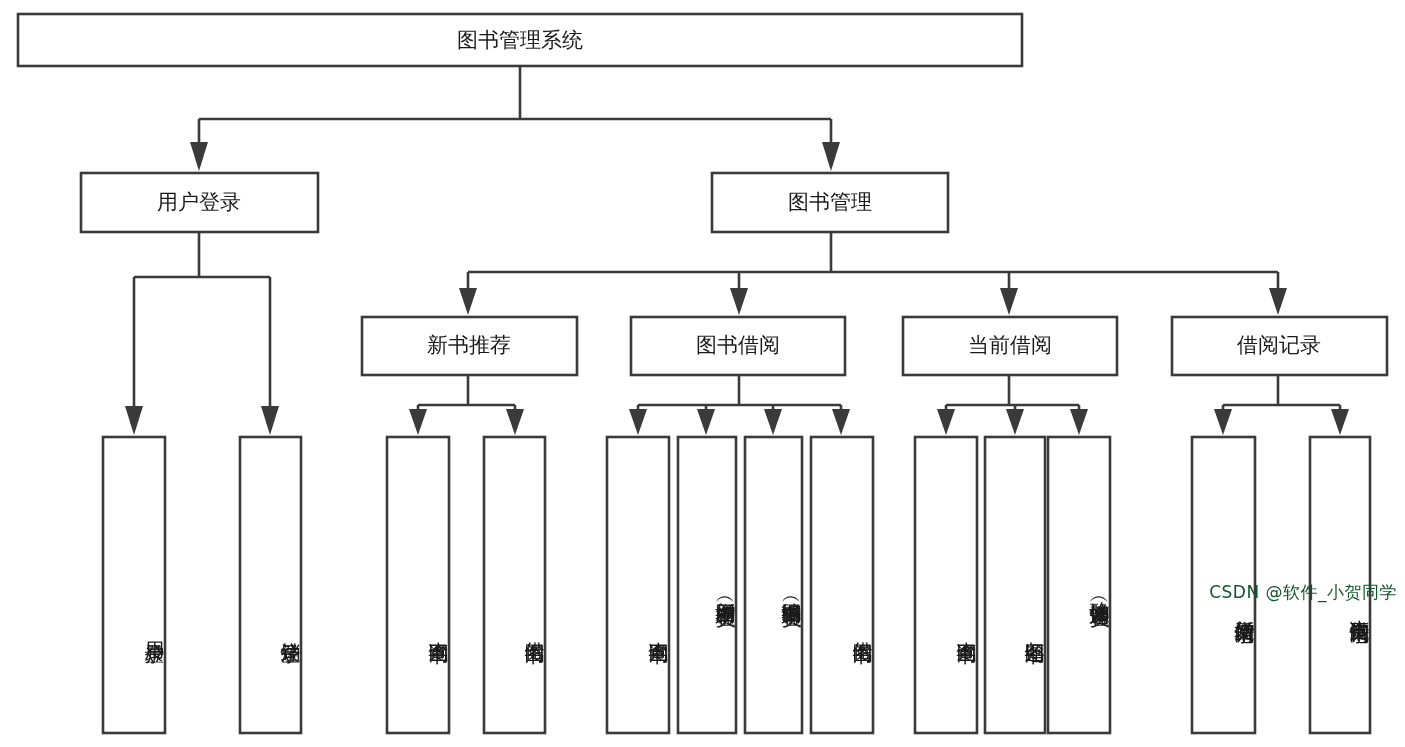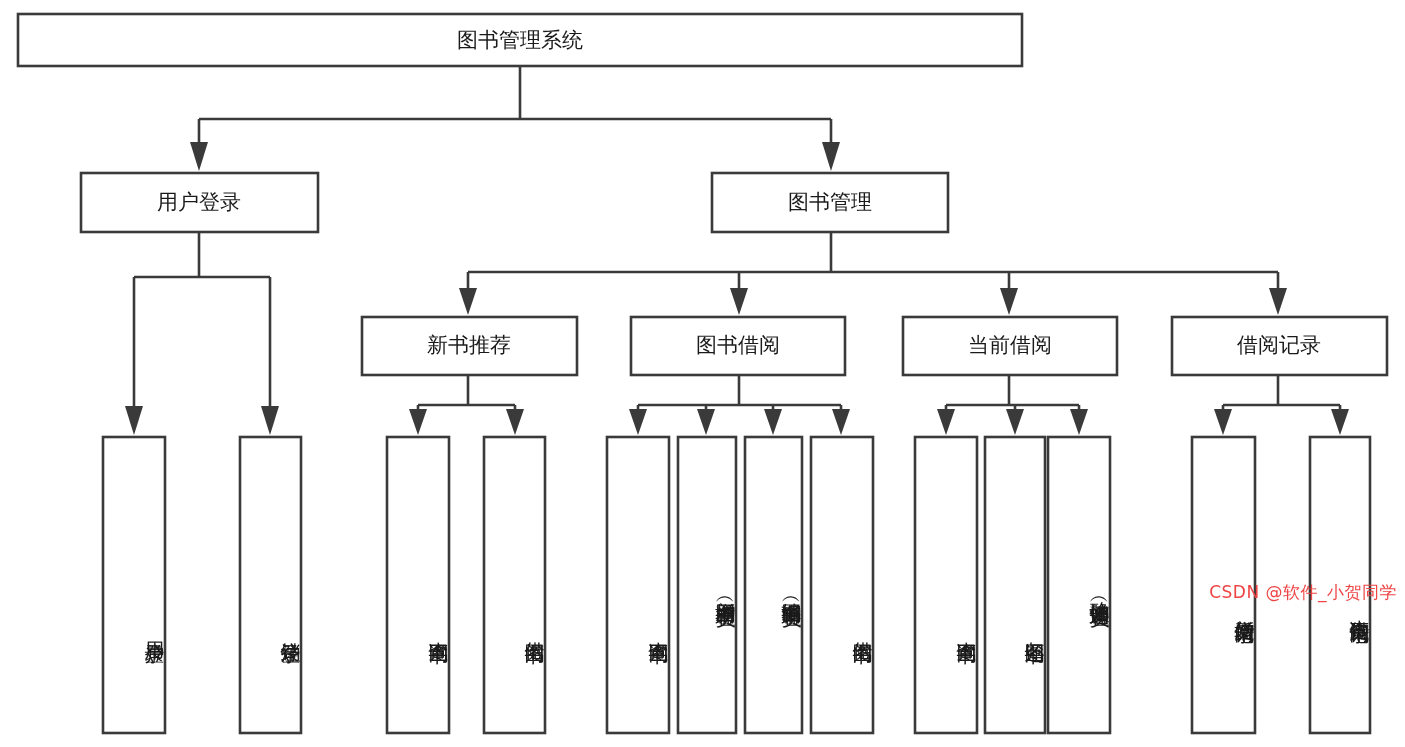--- a/index.html
+++ b/index.html
@@ -64,21 +64,21 @@
     justify-content: center;
     white-space: nowrap;
     pointer-events: none;
   }
   #watermark {
     position: absolute;
     right: 8px;
     bottom: 4px;
     font-family: "DejaVu Sans", "Liberation Sans", sans-serif;
     font-size: 17px;
-    color: #ef4444;
+    color: #14532d;
     letter-spacing: 0.5px;
     white-space: nowrap;
   }
 </style>
 </head>
 <body>
 
 <div id="diagram-root">
 
   <svg id="flow-svg" viewBox="0 0 1405 747">

